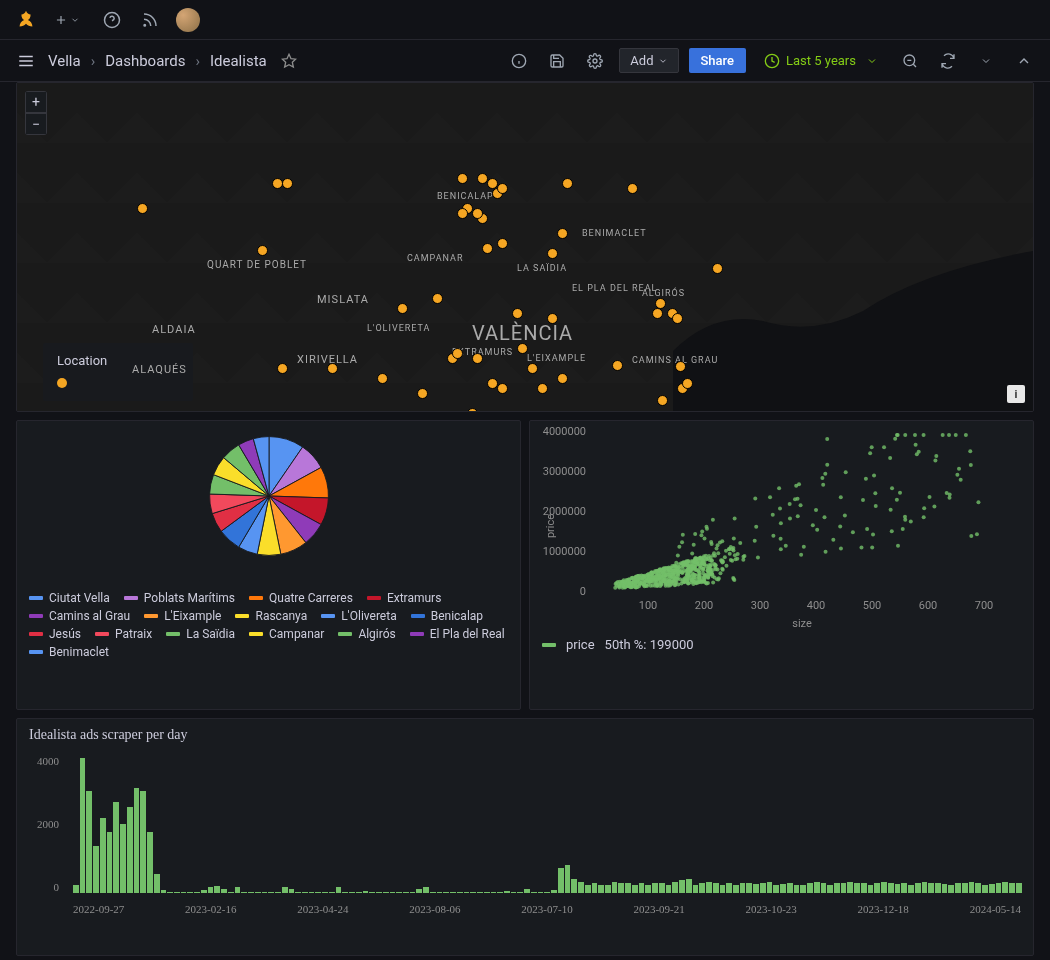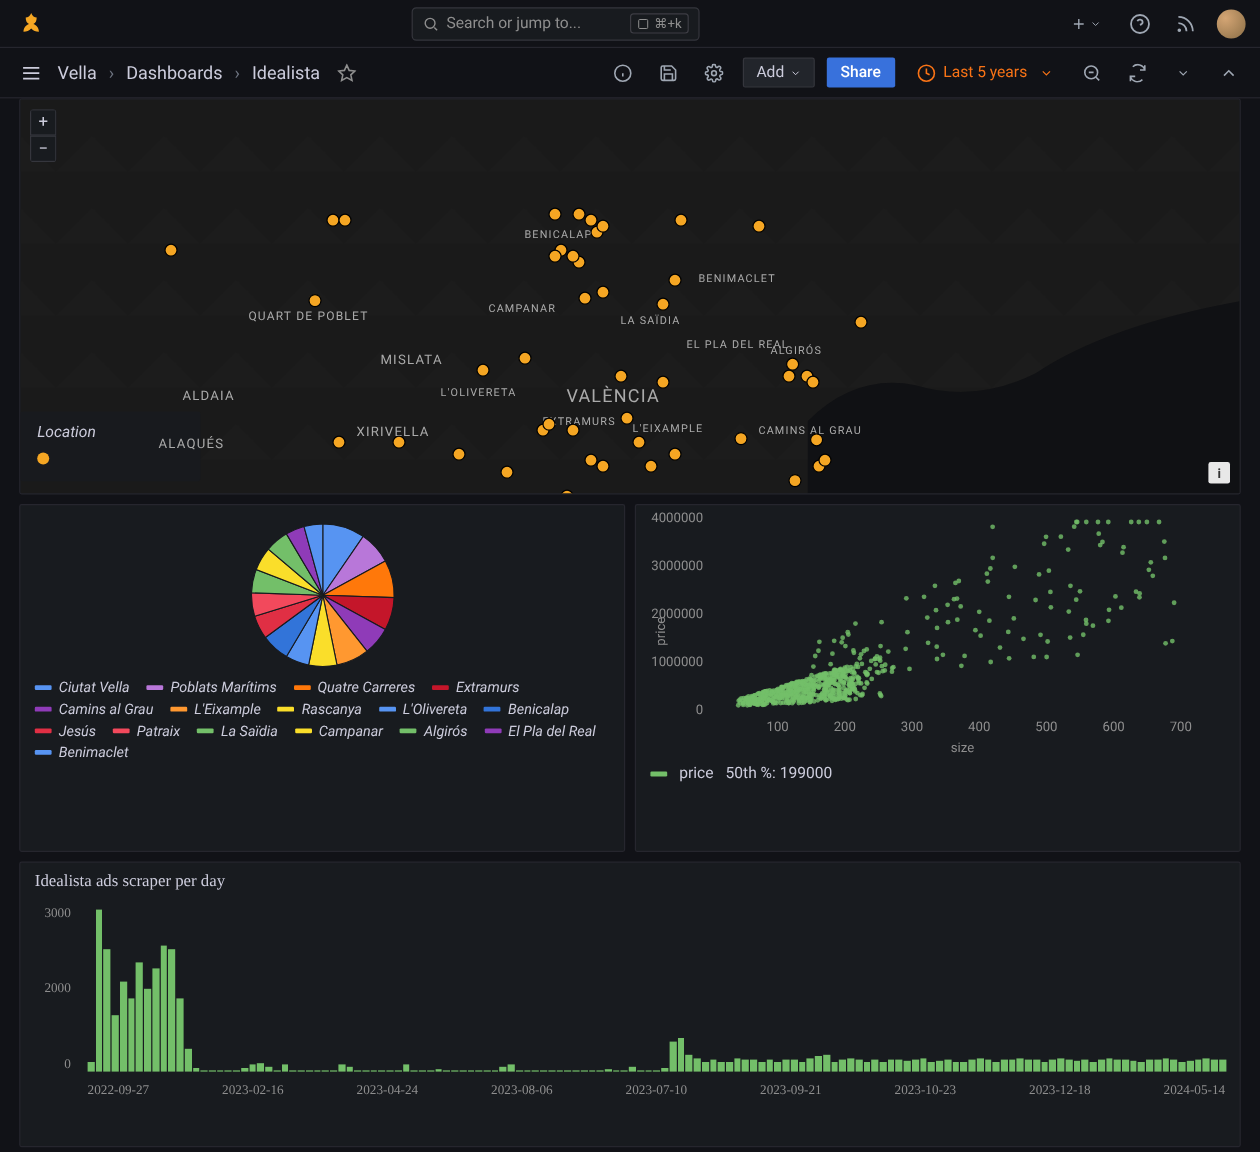--- a/index.html
+++ b/index.html
@@ -114,21 +114,21 @@
   background: #3871dc;
   color: #fff;
   padding: 5px 12px;
   border-radius: 2px;
   cursor: pointer;
   font-weight: 500;
 }
 .time-picker {
   display: flex; align-items: center; gap: 6px;
   padding: 4px 8px;
-  color: #f97316;
+  color: #84cc16;
   cursor: pointer;
 }
 
 
 .panels {
   padding: 0;
   display: grid;
   grid-template-columns: 1fr 1fr;
   grid-template-rows: 330px 290px 238px;
   gap: 8px;
@@ -191,26 +191,25 @@
 .zoom-ctrl div {
   width: 22px; height: 22px;
   display: flex; align-items: center; justify-content: center;
   border: 1px solid #35363d;
   cursor: pointer;
   font-size: 14px;
   color: #ccccdc;
 }
 .map-legend {
   position: absolute;
-  bottom: 10px; left: 0;
+  bottom: 10px; left: 26px;
   background: rgba(24,27,31,0.9);
   padding: 10px 14px;
   border-radius: 2px;
   width: 150px;
-  font-style: italic;
 }
 .map-legend-title { font-size: 13px; margin-bottom: 8px; color: #ccccdc; }
 .map-legend-dot {
   width: 10px; height: 10px; border-radius: 50%;
   background: #f5a623; display: inline-block;
 }
 .map-attr {
   position: absolute;
   bottom: 8px; right: 8px;
   width: 18px; height: 18px;
@@ -222,23 +221,22 @@
   border-radius: 2px;
 }
 
 
 .pie-body { padding: 10px 12px; }
 .pie-svg { display: block; margin: 0 auto; }
 .pie-legend {
   display: flex;
   flex-wrap: wrap;
   gap: 4px 14px;
-  margin-top: 5px;
+  margin-top: 30px;
   font-size: 12px;
-  font-style: italic;
 }
 .pie-legend-item { display: flex; align-items: center; gap: 6px; }
 .pie-legend-swatch { width: 14px; height: 4px; border-radius: 1px; }
 
 
 .scatter-body { padding: 0 12px 8px 12px; position: relative; }
 .scatter-legend {
   display: flex; gap: 10px; align-items: center;
   margin-top: 6px; font-size: 13px; color: #ccccdc;
 }
@@ -266,33 +264,20 @@
 svg { display: block; }
 </style>
 </head>
 <body>
 
 <div class="topbar">
   <div class="logo">
     <svg width="22" height="22" viewBox="0 0 24 24">
         <path fill="#f5a623" d="M12 2c-1 3-3 4-5 4 0 3 1 5 3 6-3 1-5 4-5 7 3 0 5-1 7-3 2 2 4 3 7 3 0-3-2-6-5-7 2-1 3-3 3-6-2 0-4-1-5-4z"></path>
       </svg>
-  </div>
-  <div class="search-wrap">
-    <svg width="14" height="14" viewBox="0 0 24 24" fill="none" stroke="#8e8e8e" stroke-width="2">
-        <circle cx="11" cy="11" r="7"></circle>
-        <path d="m21 21-4-4"></path>
-      </svg>
-    <span>Search or jump to...</span>
-    <span class="kbd">
-      <svg width="10" height="10" viewBox="0 0 24 24" fill="none" stroke="#8e8e8e" stroke-width="2">
-          <rect x="3" y="3" width="18" height="18" rx="2"></rect>
-        </svg>
-      <span>⌘+k</span>
-    </span>
   </div>
   <div class="topright">
     <div class="plus-btn">
       <svg width="14" height="14" viewBox="0 0 24 24" fill="none" stroke="currentColor" stroke-width="2">
           <path d="M12 5v14M5 12h14"></path>
         </svg>
       <svg width="10" height="10" viewBox="0 0 24 24" fill="none" stroke="currentColor" stroke-width="2">
           <path d="m6 9 6 6 6-6"></path>
         </svg>
     </div>
@@ -401,21 +386,21 @@
         </svg>
       <div class="zoom-ctrl">
         <div>+</div>
         <div>−</div>
       </div>
       <div class="map-legend">
         <div class="map-legend-title">Location</div>
         <span class="map-legend-dot"></span>
       </div>
       <div class="map-attr">i</div>
-    <div class="map-label-city" style="left: 455px; top: 238px; font-size: 15px;">VALÈNCIA</div>
+    <div class="map-label-city" style="left: 455px; top: 238px; font-size: 20px;">VALÈNCIA</div>
         <div class="map-label-city" style="left: 300px; top: 210px; font-size: 11px;">Mislata</div>
         <div class="map-label-city" style="left: 280px; top: 270px; font-size: 11px;">Xirivella</div>
         <div class="map-label-city" style="left: 115px; top: 280px; font-size: 11px;">Alaqués</div>
         <div class="map-label-city" style="left: 135px; top: 240px; font-size: 11px;">Aldaia</div>
         <div class="map-label-city" style="left: 190px; top: 176px; font-size: 10px;">Quart de Poblet</div>
         <div class="map-label-city" style="left: 420px; top: 108px; font-size: 9px;">BENICALAP</div>
         <div class="map-label-city" style="left: 565px; top: 145px; font-size: 9px;">BENIMACLET</div>
         <div class="map-label-city" style="left: 390px; top: 170px; font-size: 9px;">CAMPANAR</div>
         <div class="map-label-city" style="left: 555px; top: 200px; font-size: 9px;">EL PLA DEL REAL</div>
         <div class="map-label-city" style="left: 625px; top: 205px; font-size: 9px;">ALGIRÓS</div>
@@ -1310,21 +1295,21 @@
     </div>
   </div>
 
   <div class="panel panel-bar">
     <div class="panel-title">
       <span>Idealista ads scraper per day</span>
     </div>
     <div class="bar-body">
       <div class="bar-plot">
         <div class="bar-yaxis" id="bar-yaxis">
-            <div>3000</div>
+            <div>4000</div>
             <div>2000</div>
             <div>0</div>
           </div>
         <div class="bar-bars" id="bar-bars">
             <div class="bar" style="height: 6%;"></div>
             <div class="bar" style="height: 98%;"></div>
             <div class="bar" style="height: 74%;"></div>
             <div class="bar" style="height: 34%;"></div>
             <div class="bar" style="height: 54%;"></div>
             <div class="bar" style="height: 44%;"></div>

